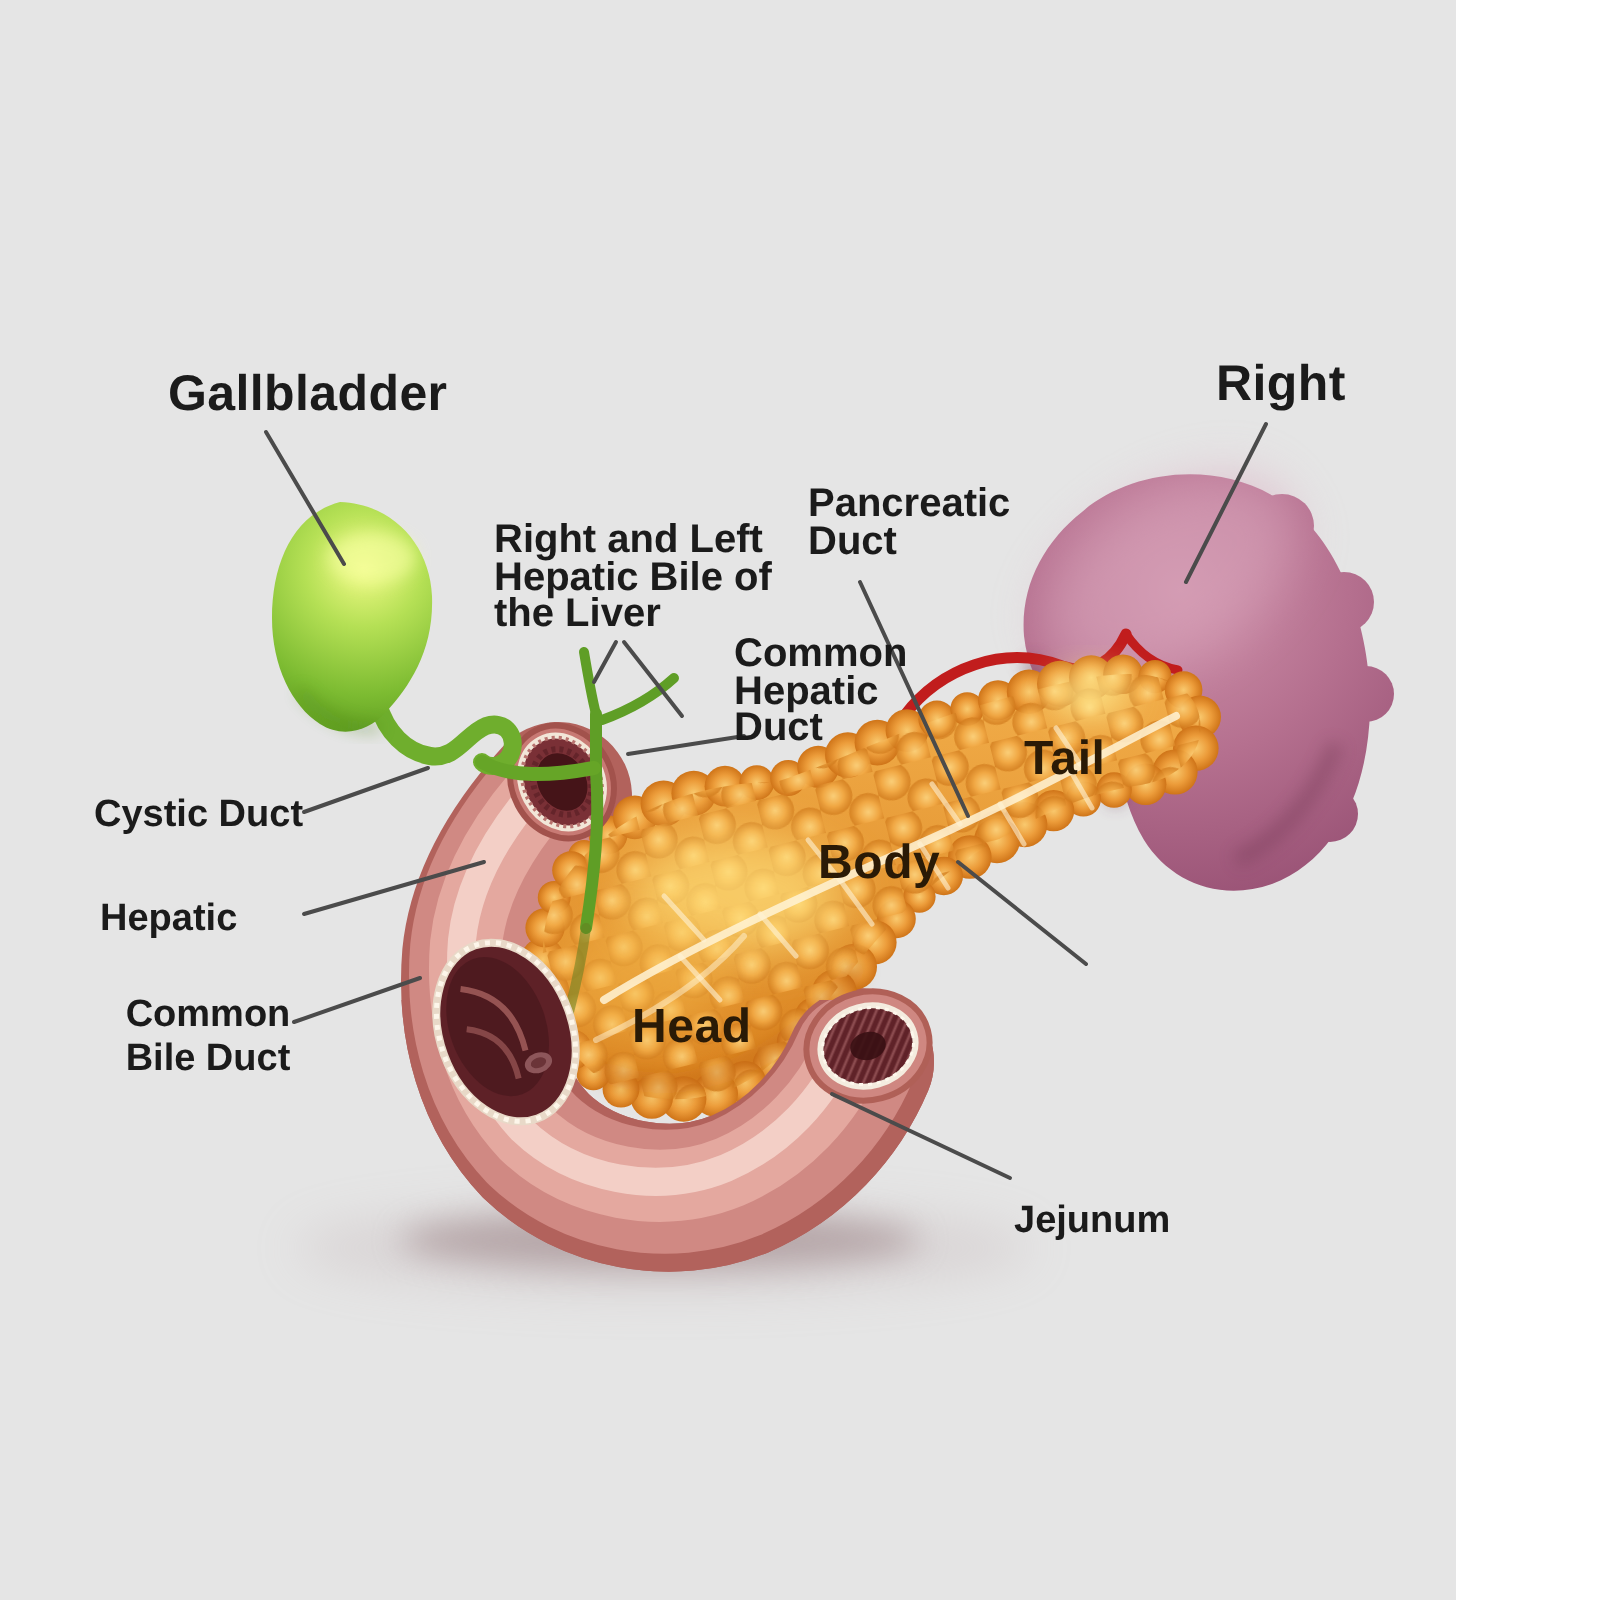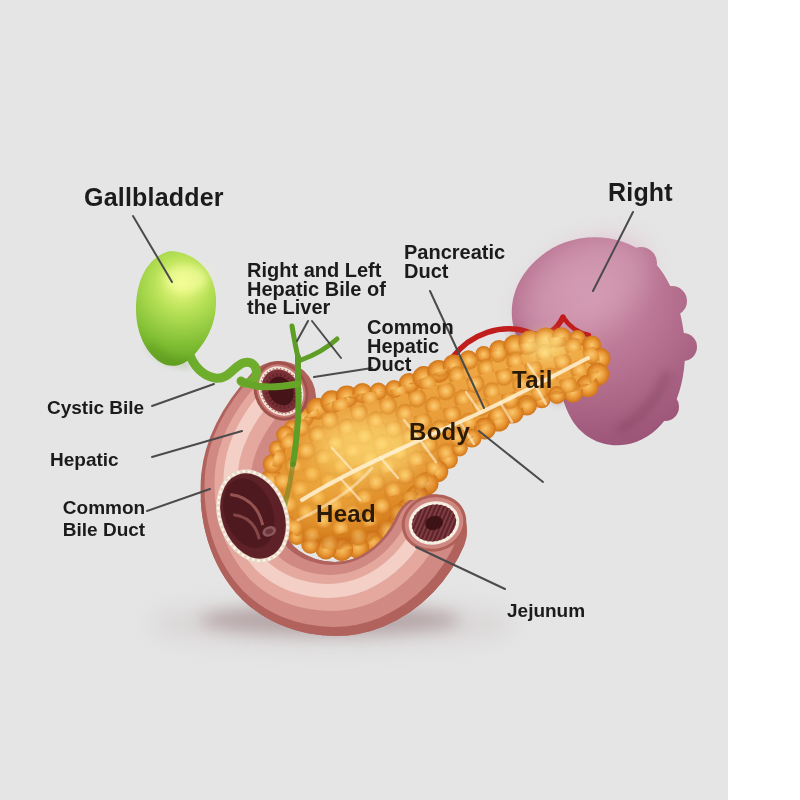--- a/index.html
+++ b/index.html
@@ -265,21 +265,21 @@
   <span>Pancreatic</span>
   <span>Duct</span>
 </div>
 
 <div class="lbl lbl-sm" style="left:367px;top:318px;">
   <span>Common</span>
   <span>Hepatic</span>
   <span>Duct</span>
 </div>
 
-<div class="lbl lbl-md" style="left:47px;top:397px;">Cystic Bile</div>
+<div class="lbl lbl-md" style="left:47px;top:397px;">Cystic Duct</div>
 <div class="lbl lbl-md" style="left:50px;top:449px;">Hepatic</div>
 
 <div class="lbl lbl-md center" style="left:56px;top:497px;width:96px;line-height:22px;">
   <span>Common</span>
   <span>Bile Duct</span>
 </div>
 
 <div class="lbl lbl-organ" style="left:316px;top:484px;">Head</div>
 <div class="lbl lbl-organ" style="left:409px;top:402px;">Body</div>
 <div class="lbl lbl-organ" style="left:512px;top:350px;">Tail</div>

